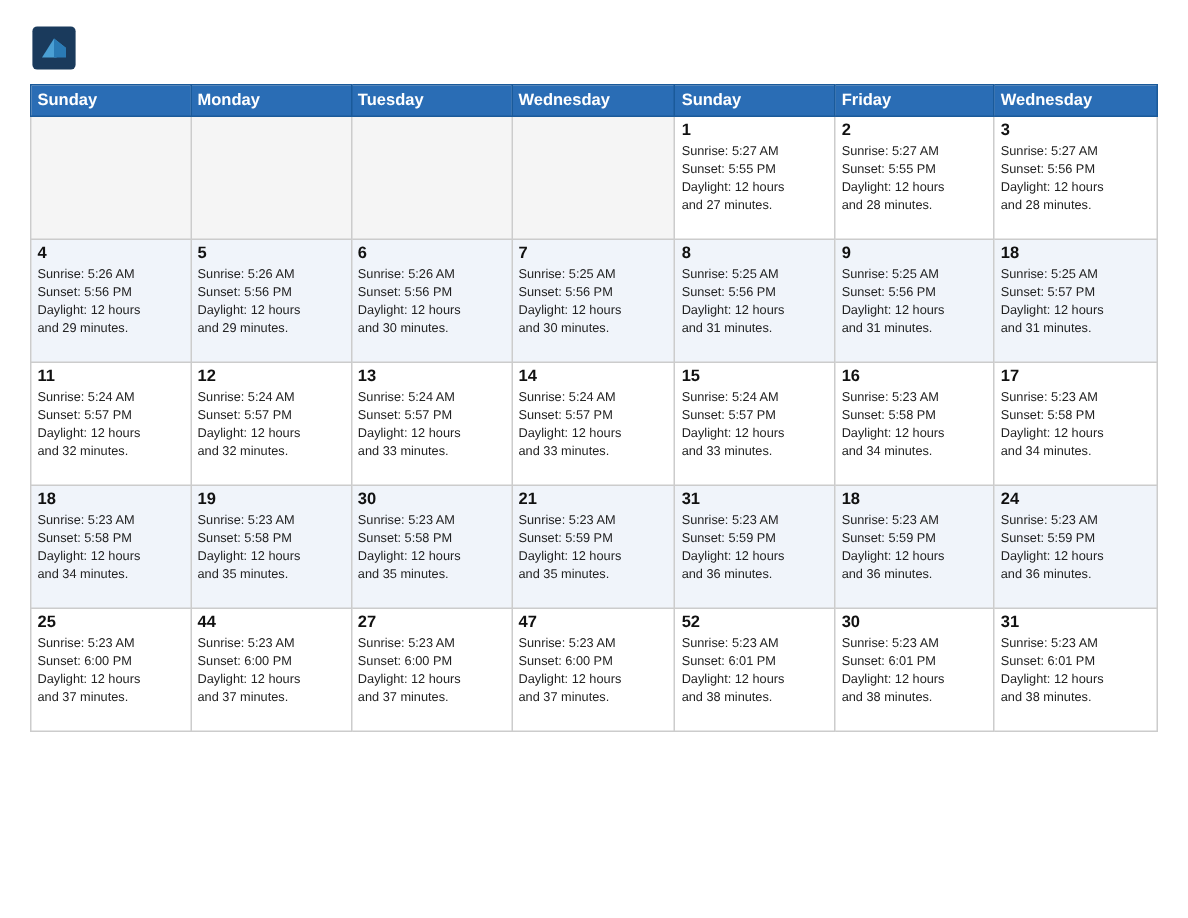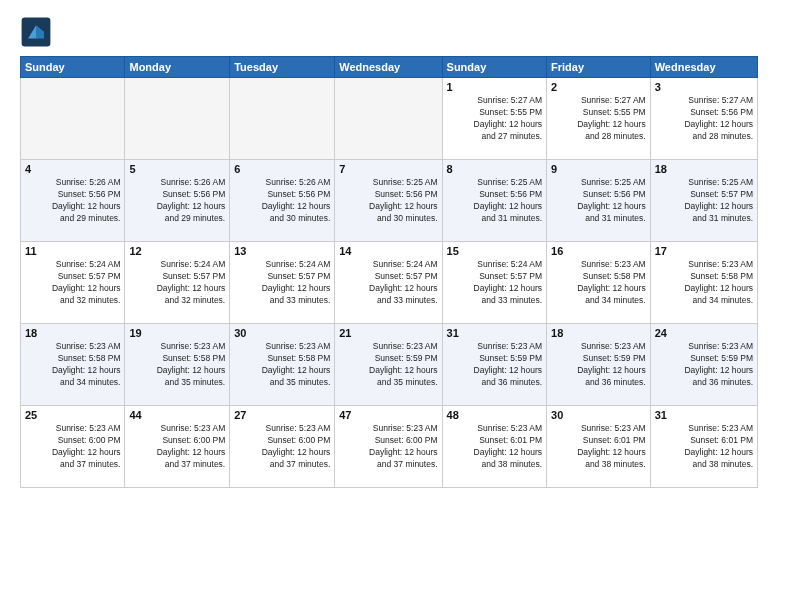--- a/index.html
+++ b/index.html
@@ -6,21 +6,21 @@
     body {
       font-family: Arial, sans-serif;
       background: #fff;
       width: 792px;
       height: 612px;
       overflow: hidden;
     }
     .page {
       width: 792px;
       height: 517px;
-      padding: 16px 34px 10px 20px;
+      padding: 16px 20px 10px 20px;
       border-radius: 25px;
     }
     .header {
       display: flex;
       justify-content: space-between;
       align-items: flex-start;
       margin-bottom: 8px;
     }
     .logo {
       display: flex;
@@ -85,21 +85,20 @@
       font-size: 11px;
       font-weight: bold;
       color: #111;
       display: block;
       margin-bottom: 2px;
     }
     .day-info {
       font-size: 8.5px;
       line-height: 1.4;
       color: #222;
-      text-align: right;
     }
   </style>
 </head>
 <body>
 
 <div class="page">
   <div class="header">
     <div class="logo">
       <svg class="logo-icon" viewBox="0 0 40 40">
         <rect x="2" y="2" width="36" height="36" rx="4" fill="#1a3a5c"></rect>
@@ -333,21 +332,21 @@
 and 37 minutes.</div>
           </td>
           <td>
             <span class="day-number">47</span>
             <div class="day-info" style="white-space: pre-line;">Sunrise: 5:23 AM
 Sunset: 6:00 PM
 Daylight: 12 hours
 and 37 minutes.</div>
           </td>
           <td>
-            <span class="day-number">48</span>
+            <span class="day-number">52</span>
             <div class="day-info" style="white-space: pre-line;">Sunrise: 5:23 AM
 Sunset: 6:01 PM
 Daylight: 12 hours
 and 38 minutes.</div>
           </td>
           <td>
             <span class="day-number">30</span>
             <div class="day-info" style="white-space: pre-line;">Sunrise: 5:23 AM
 Sunset: 6:01 PM
 Daylight: 12 hours

